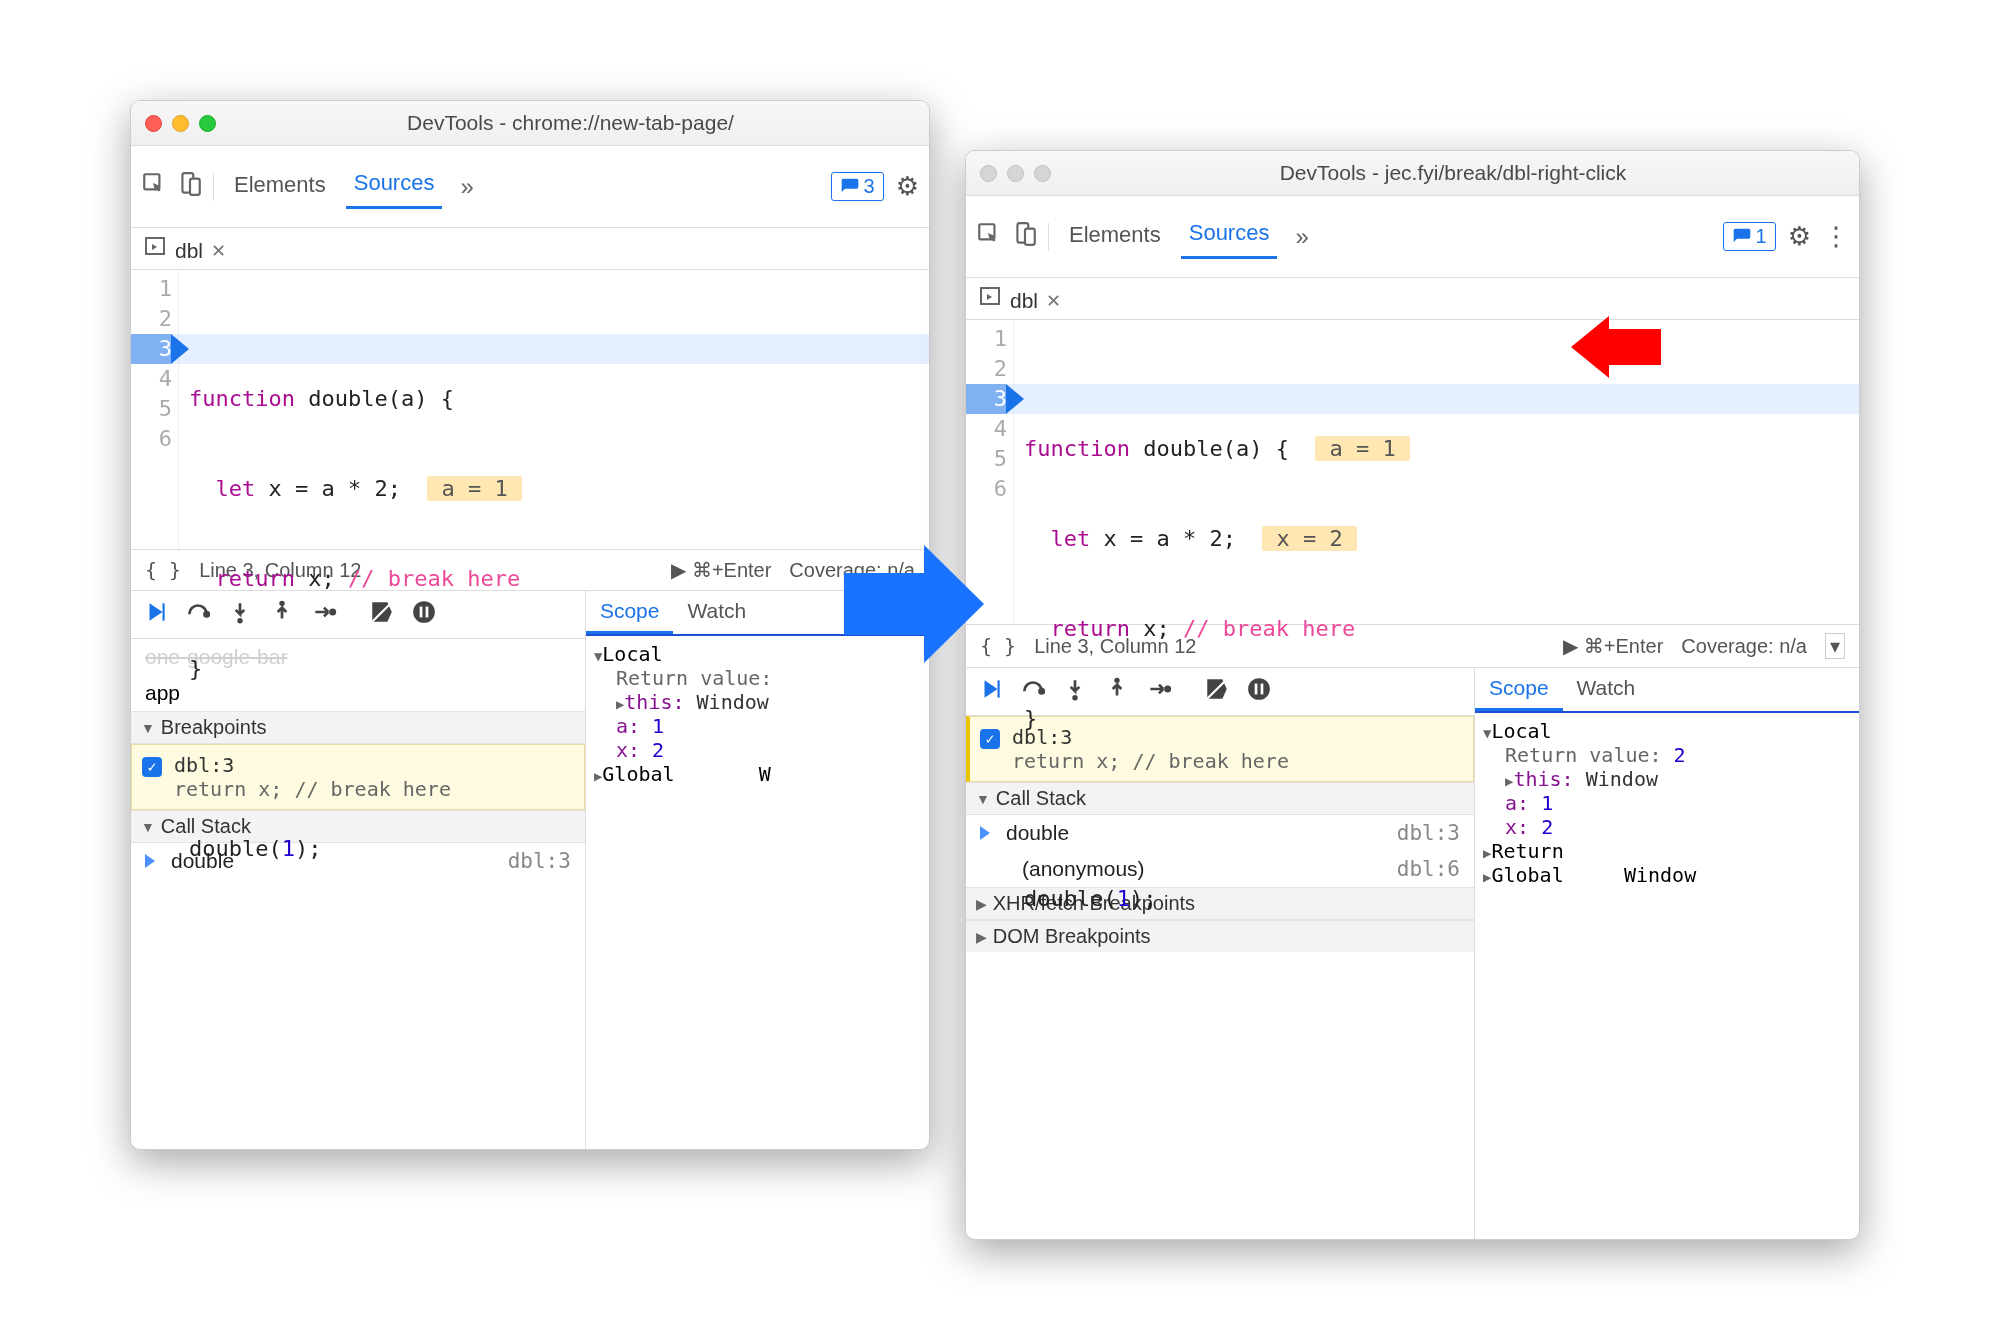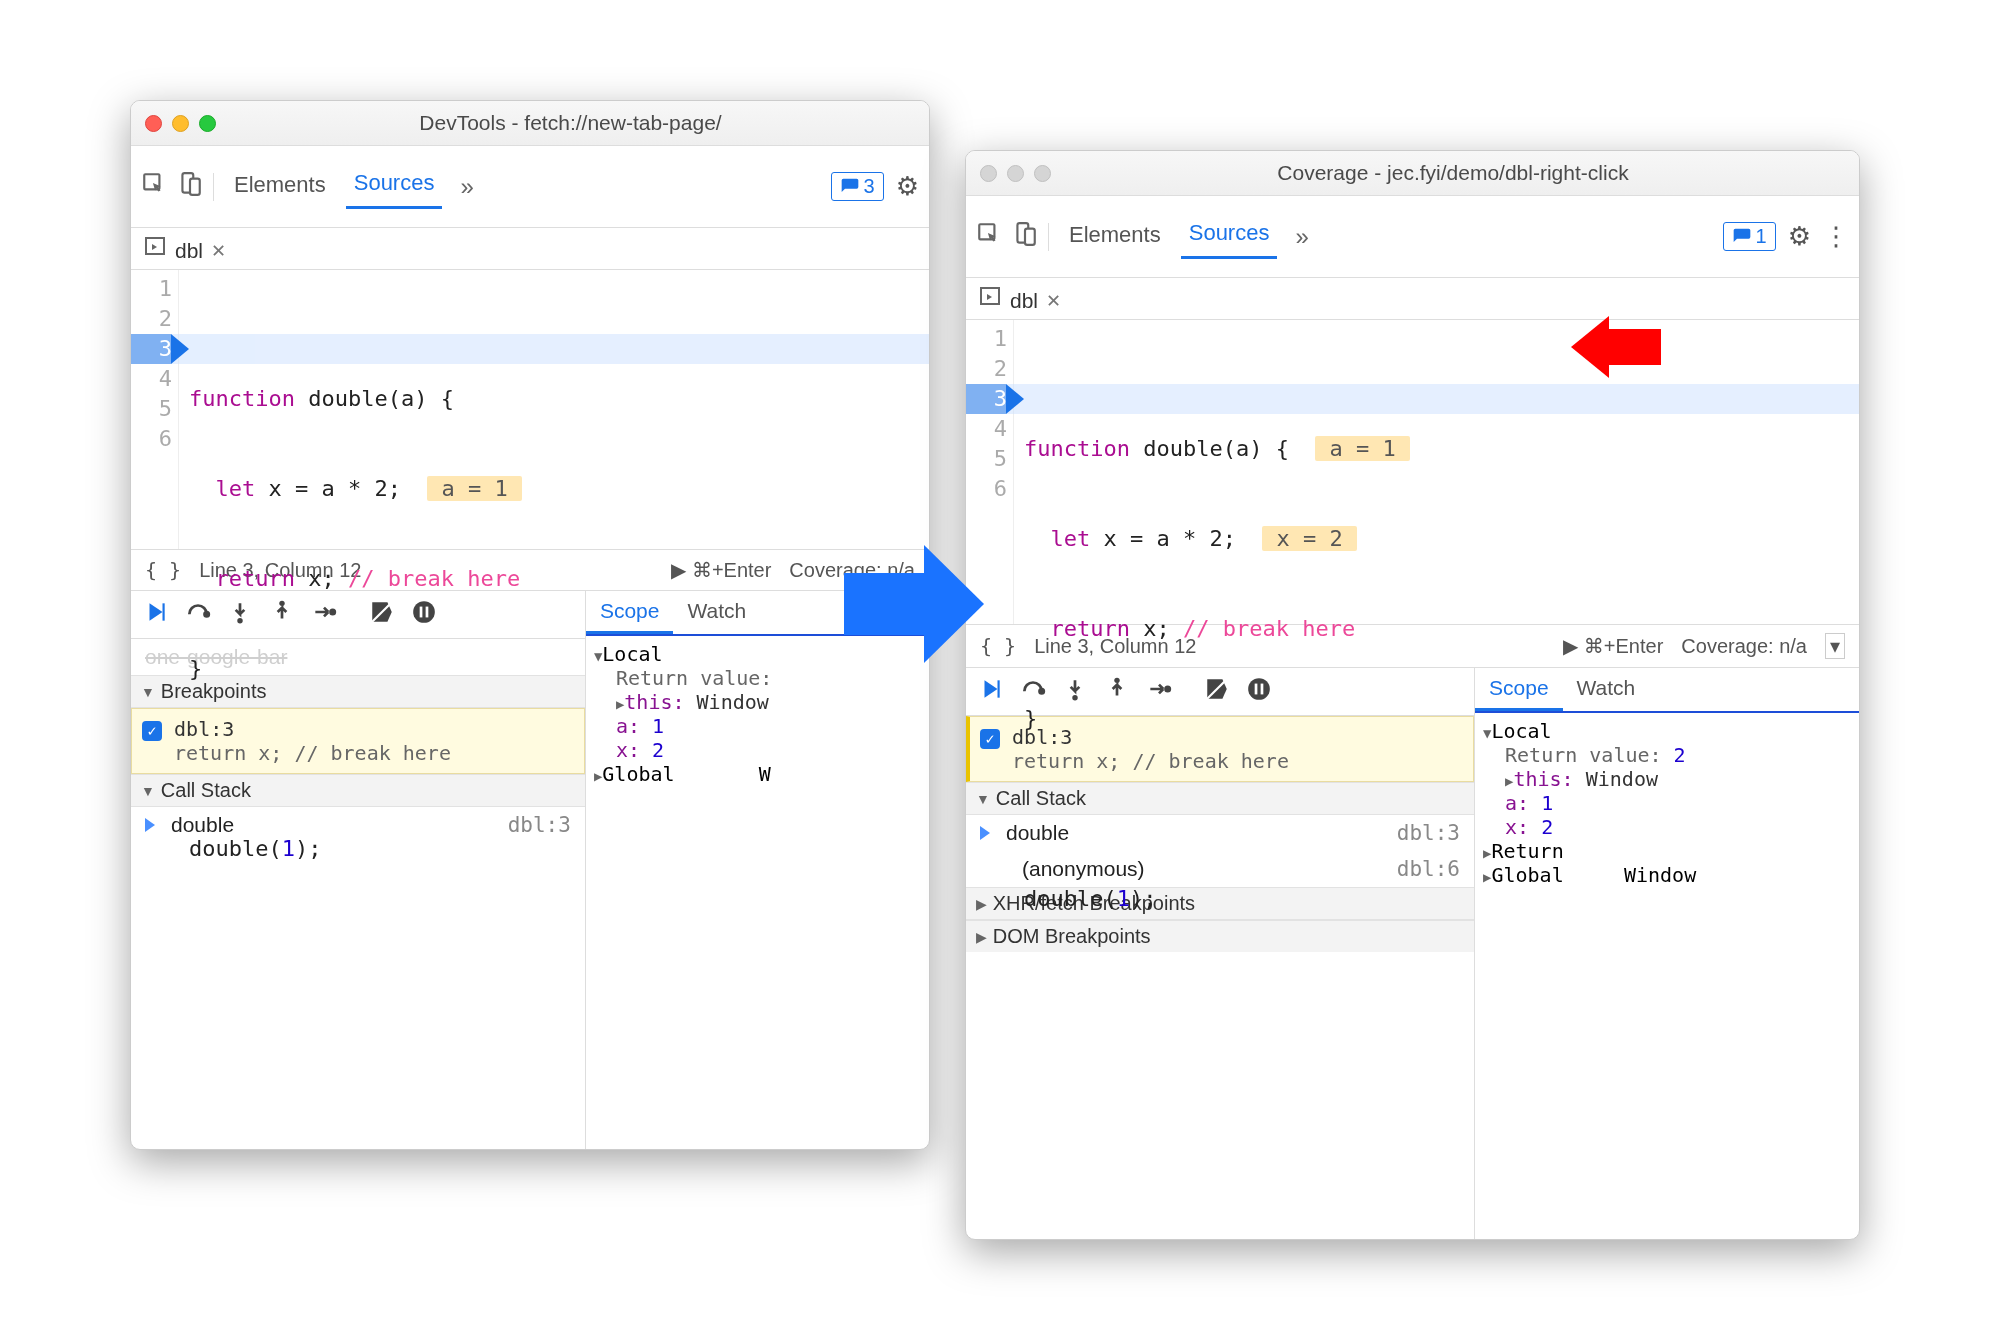--- a/index.html
+++ b/index.html
@@ -201,21 +201,21 @@
 <body>
 
 <div class="window win1">
 
   <div class="titlebar">
     <div class="traffic">
       <div class="dot dot-r"></div>
       <div class="dot dot-y"></div>
       <div class="dot dot-g"></div>
     </div>
-    <div class="title">DevTools - fetch://new-tab-page/</div>
+    <div class="title">DevTools - chrome://new-tab-page/</div>
   </div>
 
   <div class="toolbar">
     <span class="small-ico">
       <svg viewBox="0 0 24 24" width="26" height="26" fill="none" stroke="#666" stroke-width="2">
           <rect x="3" y="3" width="14" height="14" rx="1"></rect>
           <path d="M11 11l7 3-2 1 2 3-2 1-2-3-1 2z" fill="#666" stroke="none"></path>
         </svg>
     </span>
     <span class="small-ico">
@@ -311,20 +311,21 @@
               <path d="M3 3h14l4 9-4 9H3z"></path>
               <path d="M2 22L22 2" stroke="#fff" stroke-width="2"></path>
             </svg></span>
         <span><svg width="26" height="26" viewBox="0 0 24 24" fill="#444">
               <circle cx="12" cy="12" r="10"></circle>
               <rect x="8" y="7" width="2.5" height="10" fill="#fff"></rect>
               <rect x="13.5" y="7" width="2.5" height="10" fill="#fff"></rect>
             </svg></span>
       </div>
       <div class="row" style="color:#888; padding-left:14px; text-decoration:line-through; opacity:0.4;">one-google-bar</div>
+      <div class="row" style="padding-left:14px;">app</div>
       <div class="section-hdr">
           <span class="tri">▼</span>
           <span>Breakpoints</span>
         </div>
       <div class="bp-box">
         <span class="checkbox"></span>
         <span class="loc">dbl:3</span><br>
         <span class="snippet">return x; // break here</span>
       </div>
       <div class="section-hdr">
@@ -355,21 +356,21 @@
 </div>
 
 <div class="window win2">
 
   <div class="titlebar">
     <div class="traffic">
       <div class="dot dot-grey"></div>
       <div class="dot dot-grey"></div>
       <div class="dot dot-grey"></div>
     </div>
-    <div class="title">Coverage - jec.fyi/demo/dbl-right-click</div>
+    <div class="title">DevTools - jec.fyi/break/dbl-right-click</div>
   </div>
 
   <div class="toolbar">
     <span class="small-ico">
       <svg viewBox="0 0 24 24" width="26" height="26" fill="none" stroke="#666" stroke-width="2">
           <rect x="3" y="3" width="14" height="14" rx="1"></rect>
           <path d="M11 11l7 3-2 1 2 3-2 1-2-3-1 2z" fill="#666" stroke="none"></path>
         </svg>
     </span>
     <span class="small-ico">

